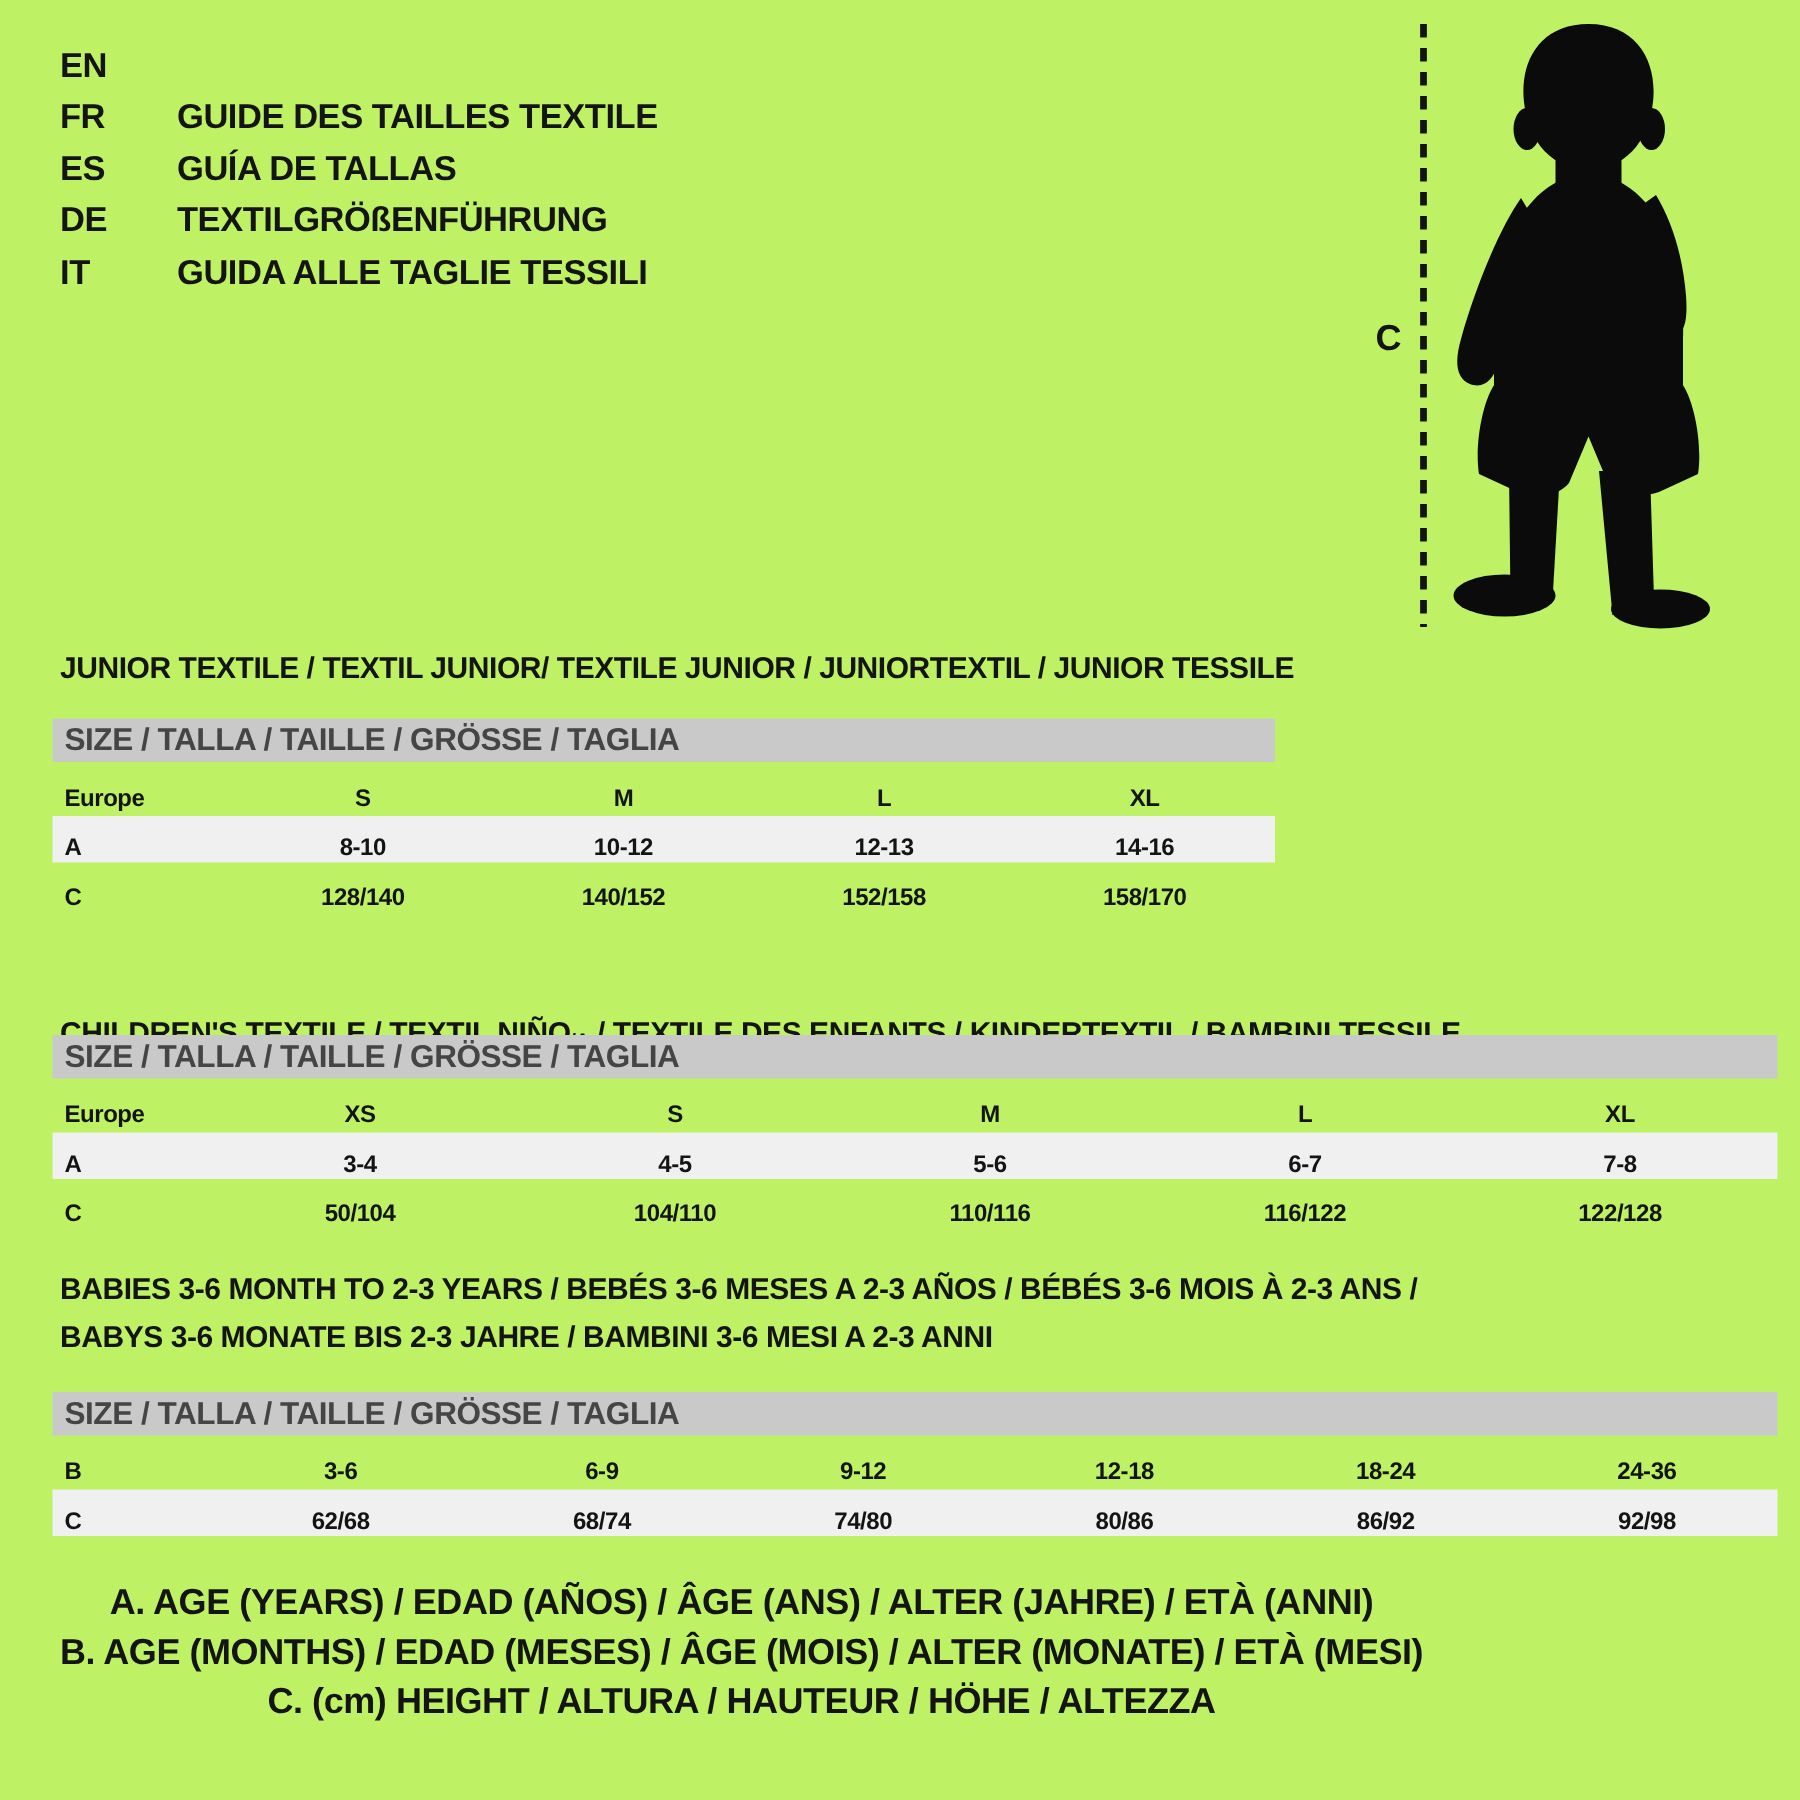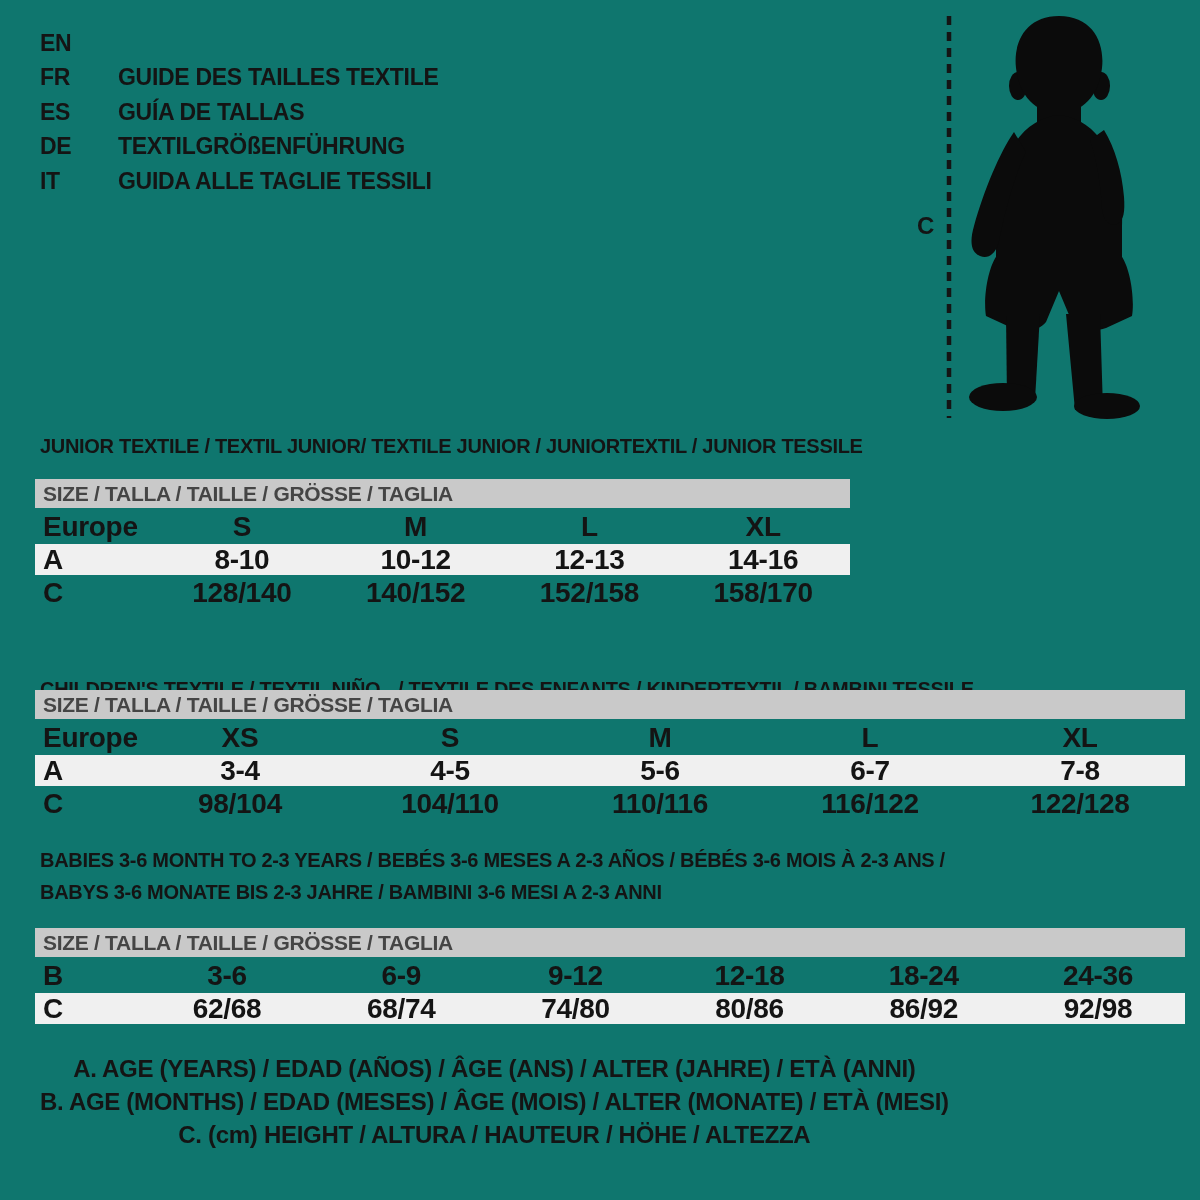--- a/index.html
+++ b/index.html
@@ -1,38 +1,38 @@
 <!DOCTYPE html>
 <html><head>
 <meta charset="utf-8">
 <style>
   html,body{margin:0;padding:0;background:#ffffff;}
   .page{
-    position:relative;width:1200px;height:1200px;background:#0f766e;
+    position:relative;width:1200px;height:1200px;background:#bef264;
     font-family:"Liberation Sans",sans-serif;font-weight:700;color:#141414;
     letter-spacing:-0.3px;overflow:hidden;
   }
   
   .lang-list{position:absolute;left:40px;top:26px;display:flex;flex-direction:column;}
   .lang-row{display:flex;height:34.5px;align-items:center;font-size:23px;}
   .lang-code{width:78px;}
   
   .dash-line{position:absolute;left:946px;top:16px;}
   .height-label{position:absolute;left:917px;top:212px;font-size:24px;}
   .silhouette{position:absolute;left:960px;top:14px;}
   
   .sec-title{position:absolute;left:40px;font-size:20px;white-space:nowrap;}
   .sub-a{font-size:13px;position:relative;top:3px;}
   
   .tbl{position:absolute;left:35px;}
   .tbl-head{
     height:29px;background:#c9c9c9;display:flex;align-items:center;
     padding-left:8px;color:#454545;font-size:21px;margin-bottom:3px;
   }
-  .trow{display:flex;height:31px;align-items:center;font-size:28px;margin-bottom:2px;}
+  .trow{display:flex;height:31px;align-items:flex-end;font-size:16px;margin-bottom:2px;}
   .shade{background:#f0f0f0;}
   .tlabel{padding-left:8px;}
   .t1 .tlabel{width:112px;}
   .t2 .tlabel{width:92px;}
   .t3 .tlabel{width:97px;}
   .tcell{flex:1;text-align:center;}
   
   .legend{position:absolute;left:40px;top:1052px;font-size:24px;line-height:33px;text-align:center;}
 </style>
 </head>
@@ -129,21 +129,21 @@
     <div class="trow shade">
       <span class="tlabel">A</span>
       <span class="tcell">3-4</span>
       <span class="tcell">4-5</span>
       <span class="tcell">5-6</span>
       <span class="tcell">6-7</span>
       <span class="tcell">7-8</span>
     </div>
     <div class="trow">
       <span class="tlabel">C</span>
-      <span class="tcell">98/104</span>
+      <span class="tcell">50/104</span>
       <span class="tcell">104/110</span>
       <span class="tcell">110/116</span>
       <span class="tcell">116/122</span>
       <span class="tcell">122/128</span>
     </div>
   </div>
 
   <div class="sec-title" style="top:849px">BABIES 3-6 MONTH TO 2-3 YEARS / BEBÉS 3-6 MESES A 2-3 AÑOS / BÉBÉS 3-6 MOIS À 2-3 ANS /</div>
   <div class="sec-title" style="top:881px">BABYS 3-6 MONATE BIS 2-3 JAHRE / BAMBINI 3-6 MESI A 2-3 ANNI</div>
   <div class="tbl t3" style="top:928px;width:1150px">

